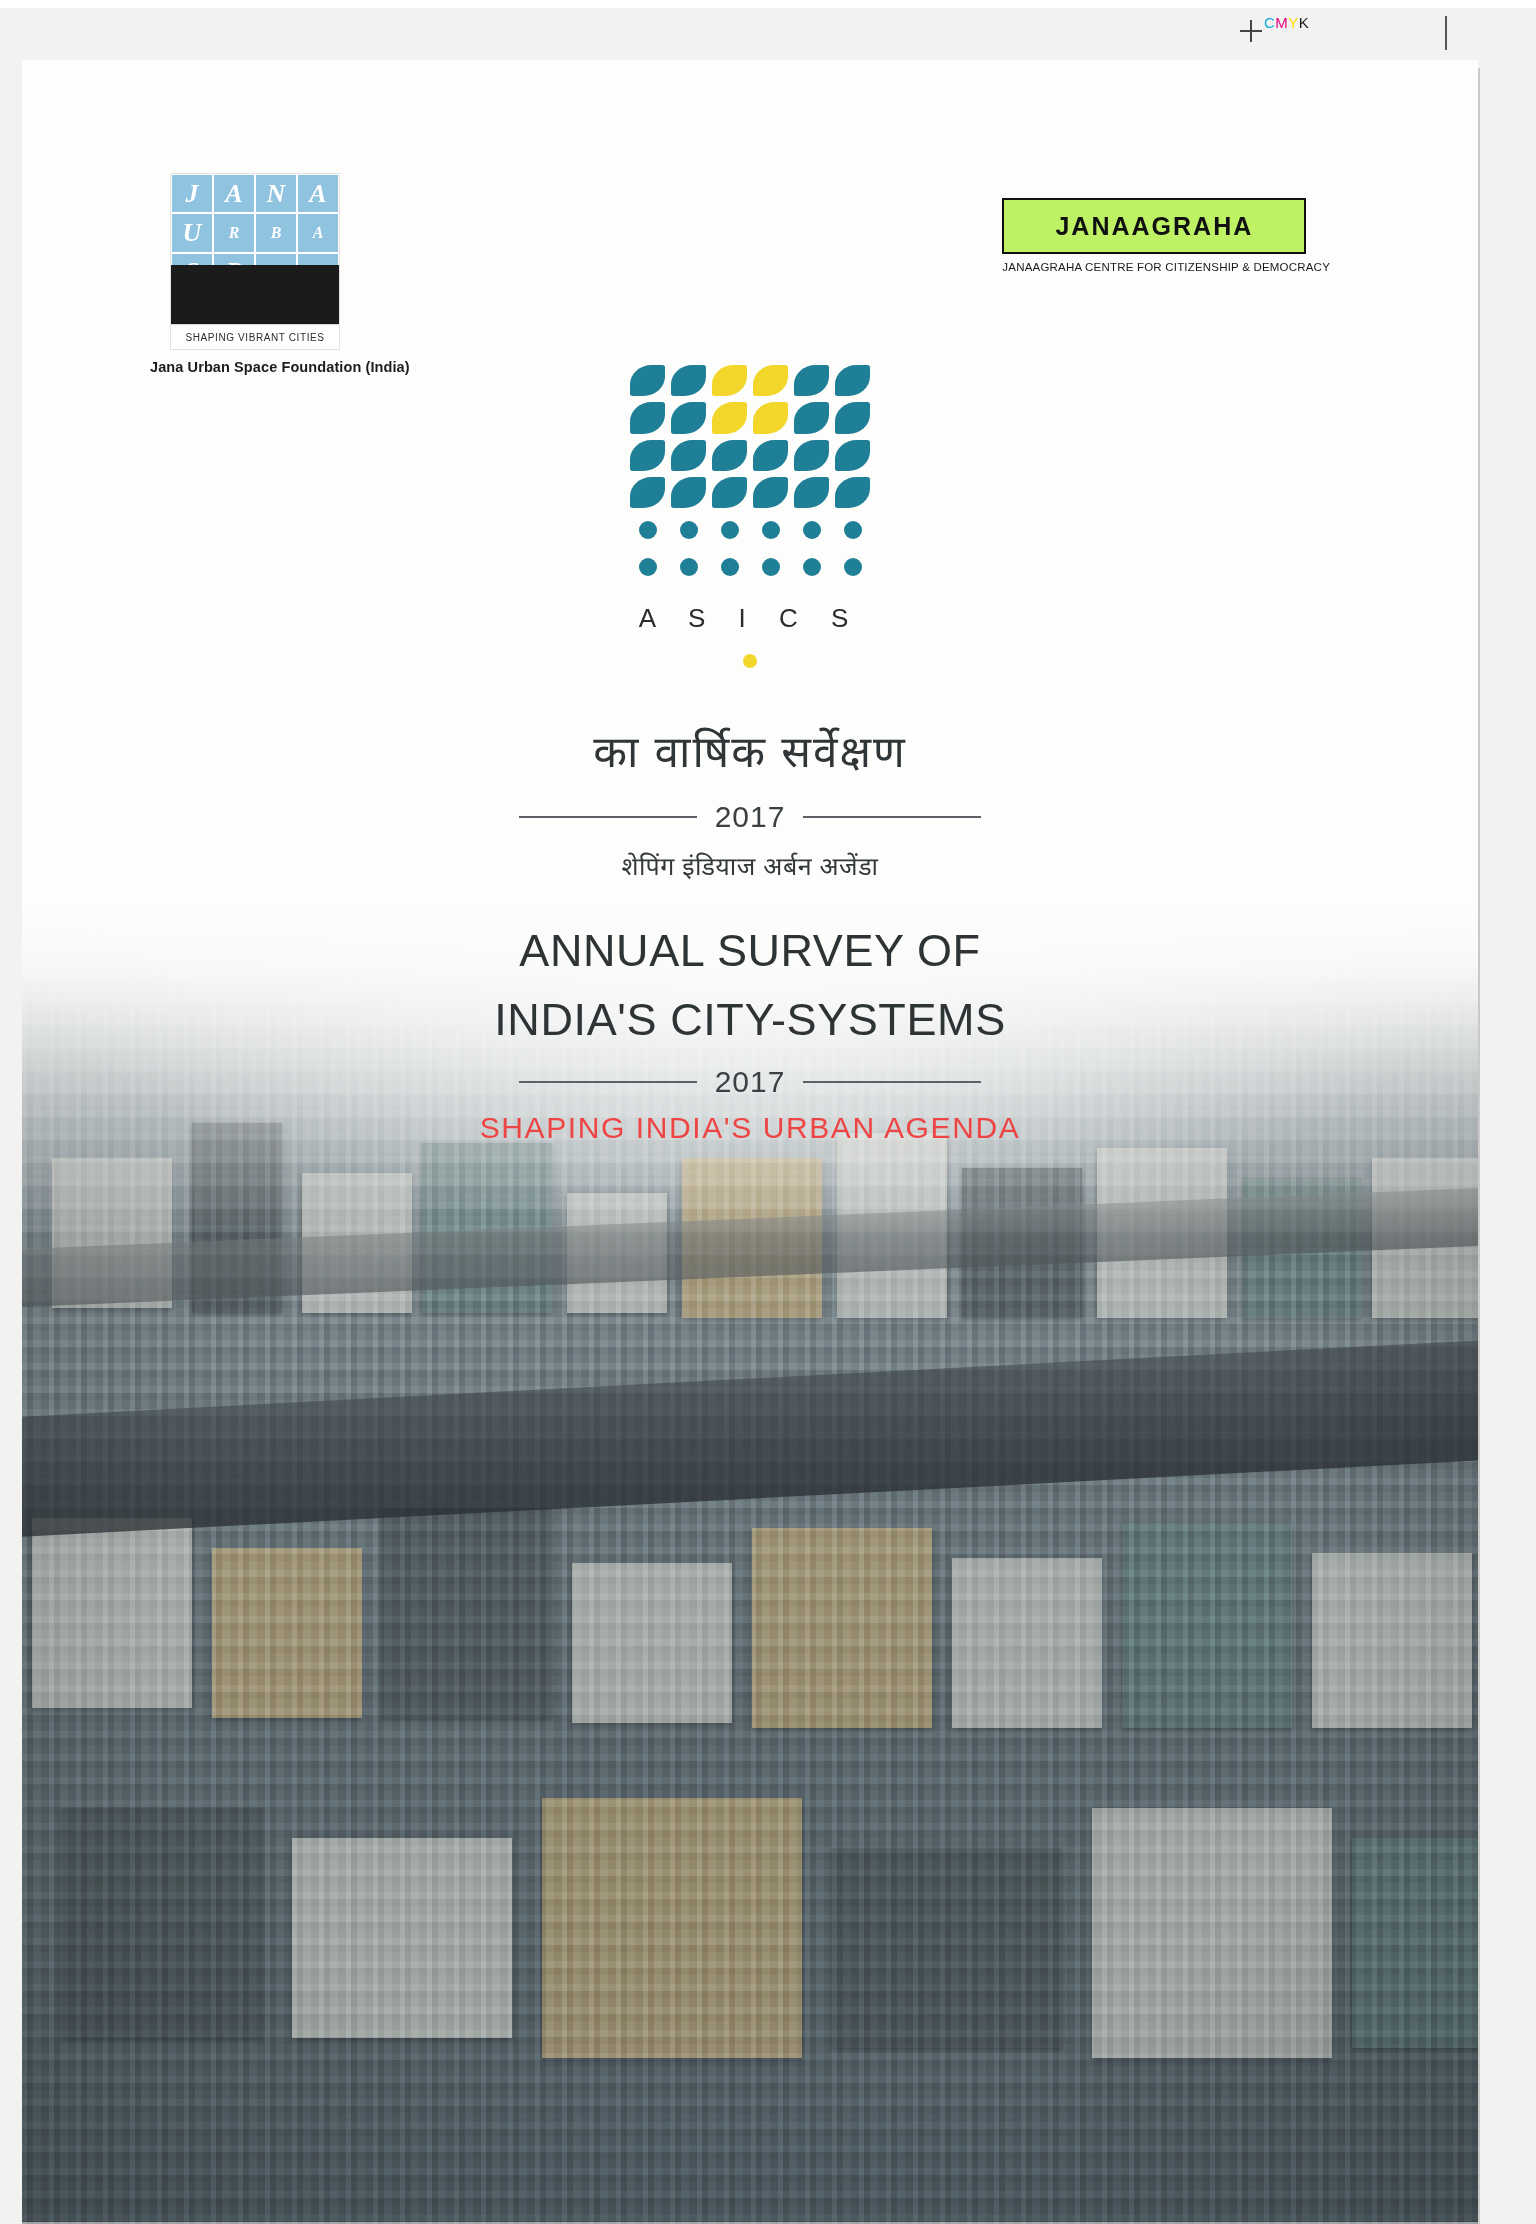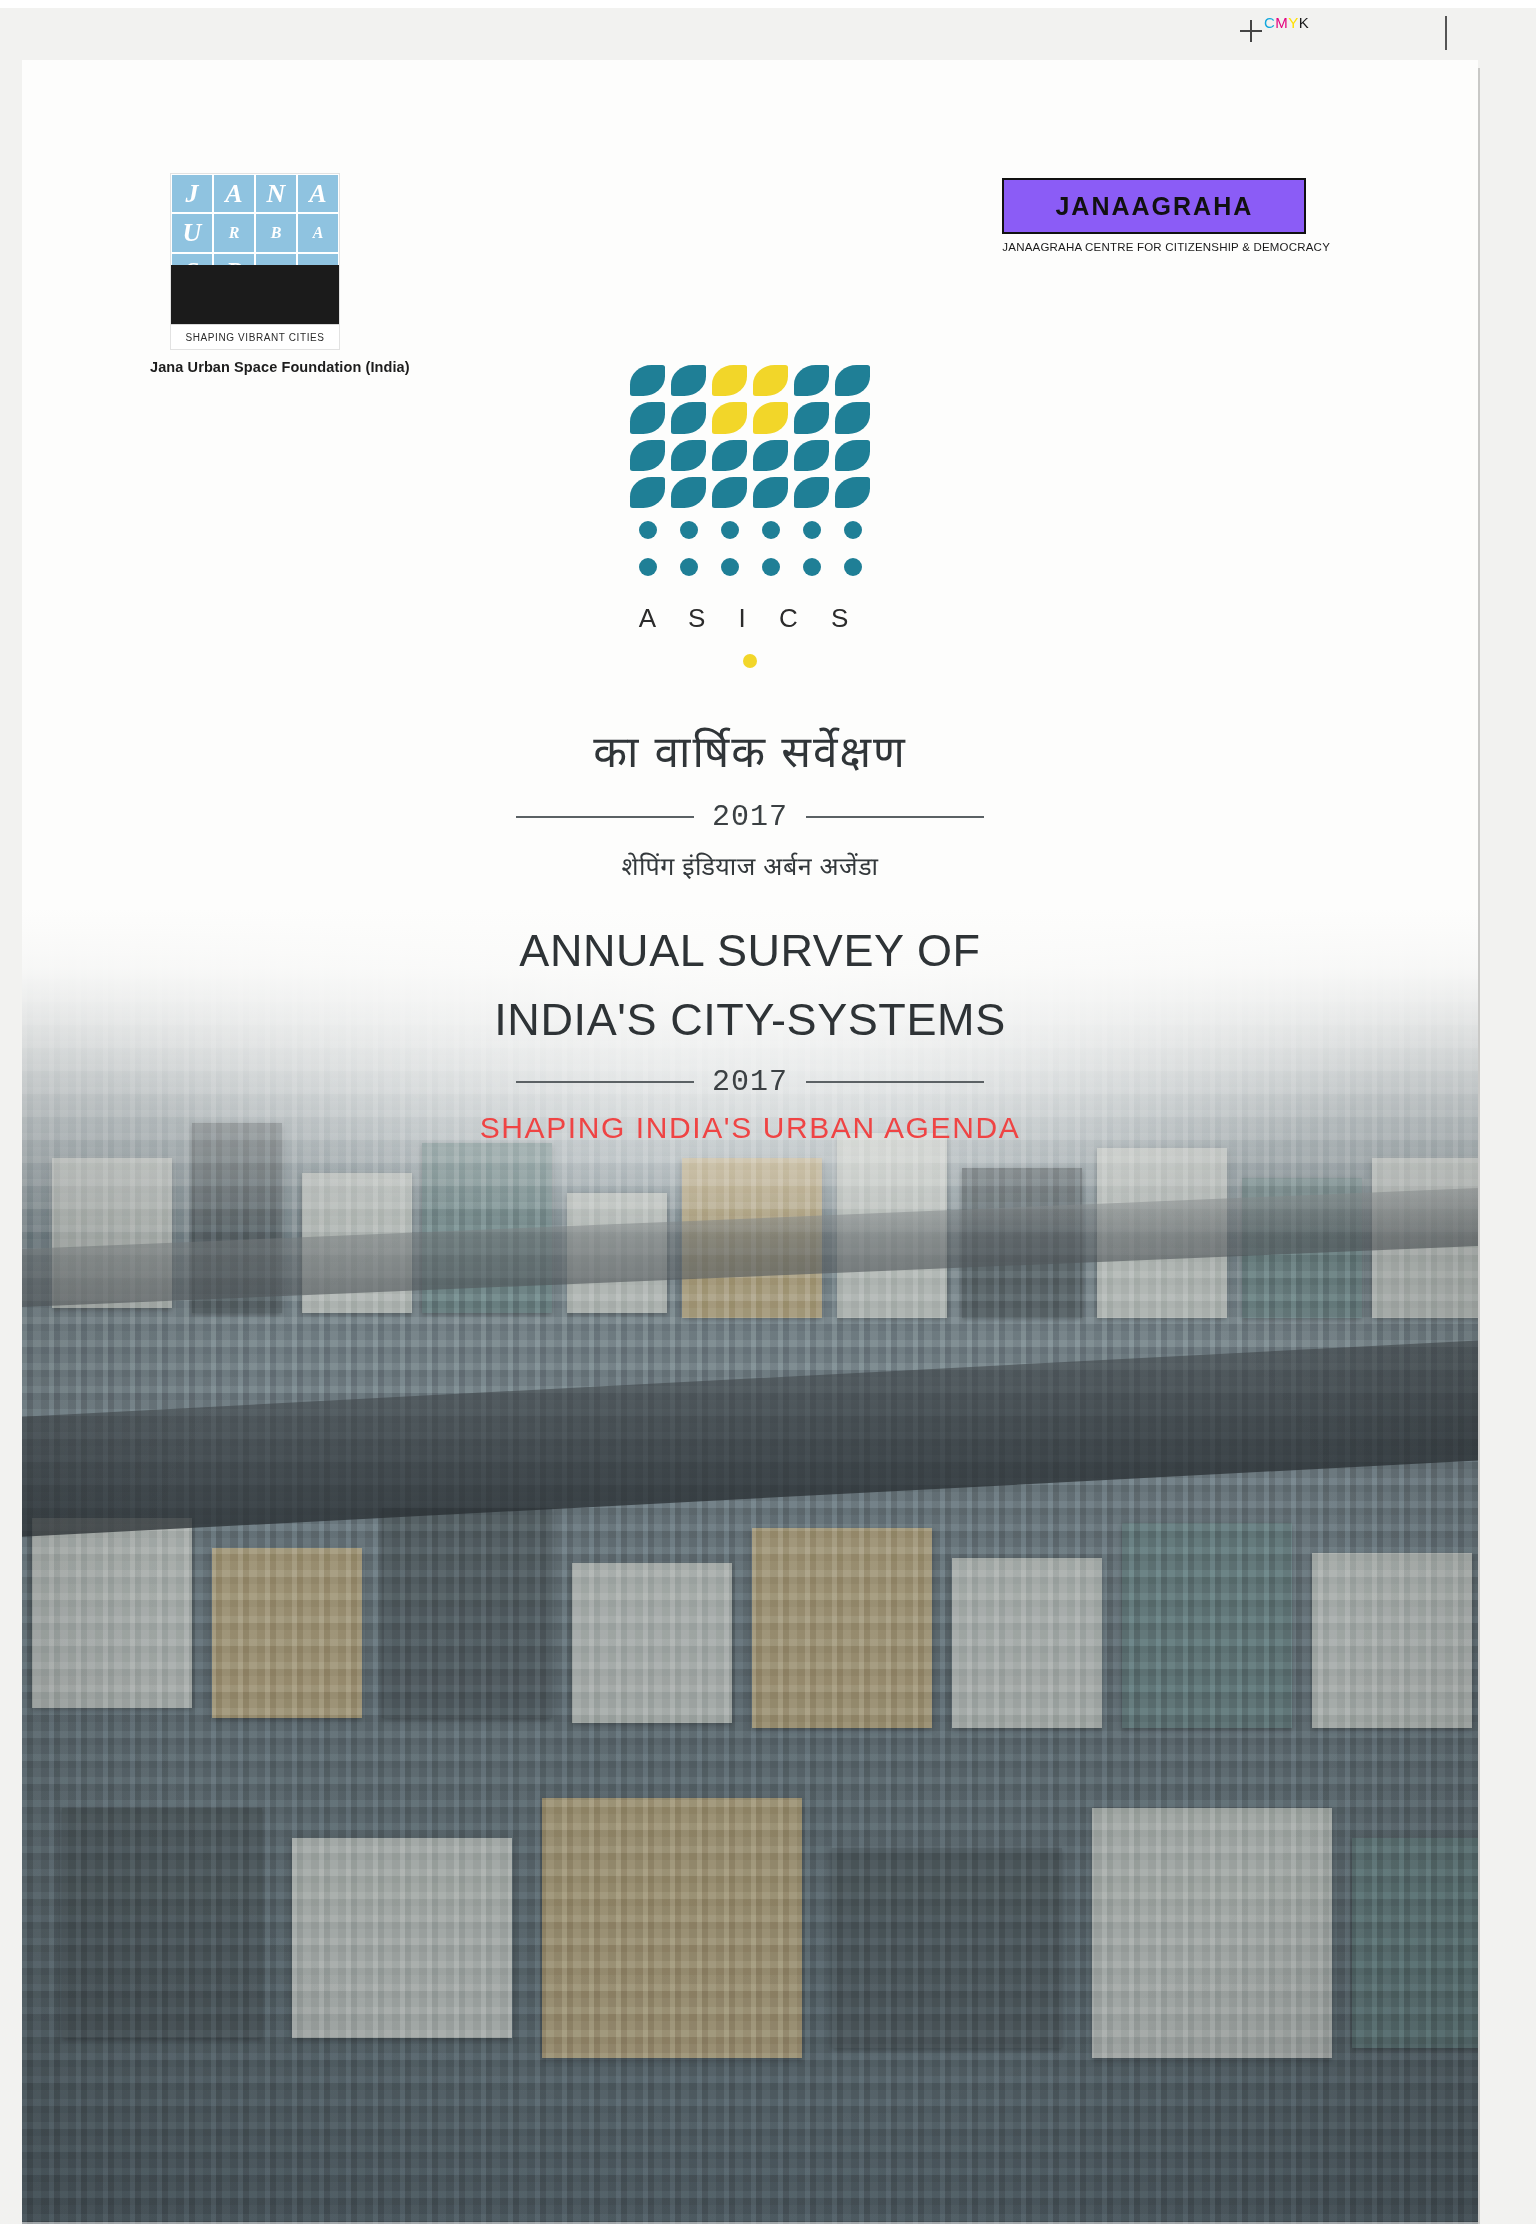--- a/index.html
+++ b/index.html
@@ -224,26 +224,27 @@
 
   .jana-logo-wrap {
     position: absolute;
     right: 148px;
     top: 118px;
     text-align: center;
   }
   .jana-bar {
     width: 300px;
     height: 52px;
-    background: #8b5cf6;
+    background: #bef264;
     border: 2px solid #111;
     display: flex;
     align-items: center;
     justify-content: center;
     position: relative;
+    margin-top: 20px;
   }
   .jana-word {
     font-family: "Liberation Sans", sans-serif;
     font-weight: bold;
     font-size: 25px;
     letter-spacing: 2px;
     color: #111;
   }
   .jana-sub {
     margin-top: 7px;
@@ -310,21 +311,20 @@
     line-height: 1.45;
     letter-spacing: 2px;
     color: #303538;
   }
   .rule-year {
     margin-top: 16px;
     display: flex;
     align-items: center;
     justify-content: center;
     gap: 18px;
-    font-family: Liberation Mono, monospace;
   }
   .rule-year .line {
     width: 178px;
     height: 1.5px;
     background: #5b6164;
   }
   .rule-year .yr {
     font-size: 30px;
     color: #3b4043;
     letter-spacing: 1px;

